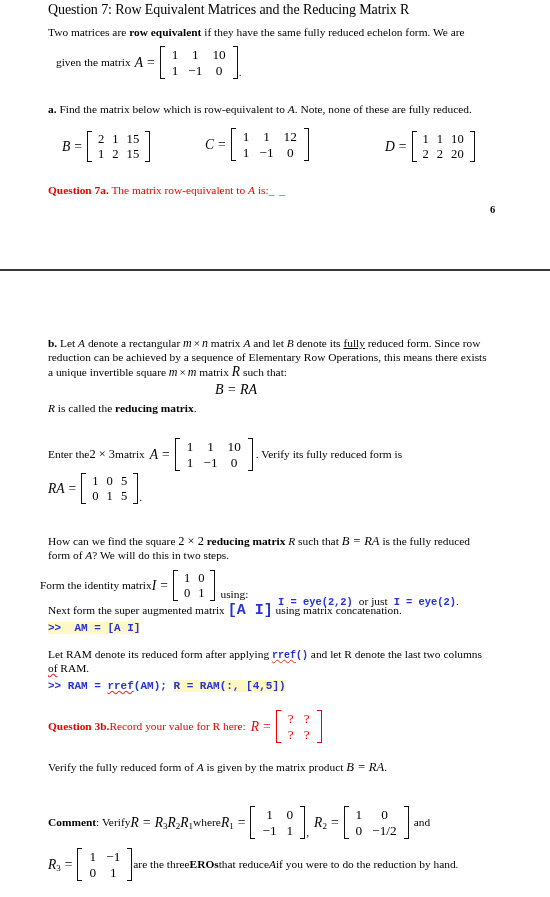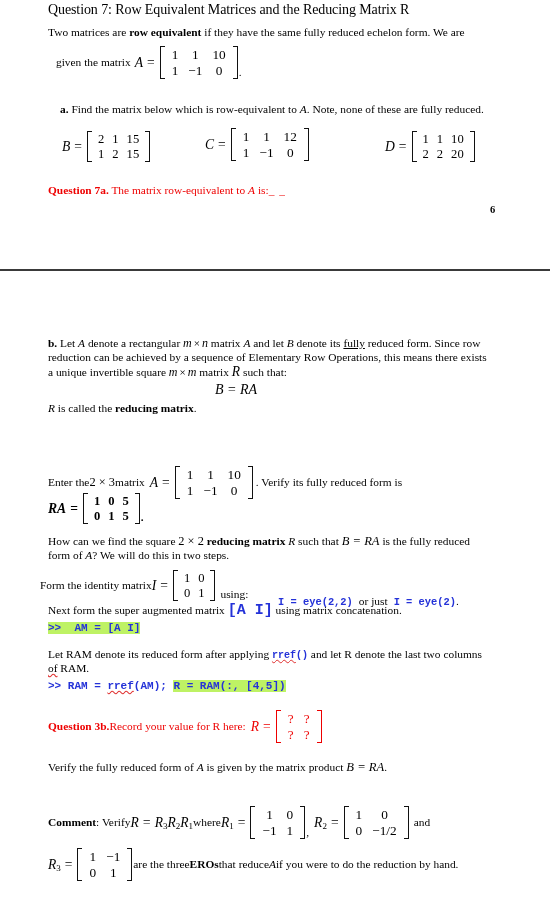--- a/index.html
+++ b/index.html
@@ -59,21 +59,21 @@
     color: #2432d8;
     white-space: pre;
   }
   .code-inline {
     font-family: "Liberation Mono", monospace;
     font-weight: bold;
     font-size: 10.4px;
     color: #2432d8;
     white-space: pre;
   }
-  .hl { background: #bef264; }
+  .hl { background: #fef9c3; }
   .sq {
     text-decoration: underline wavy #e03030;
     text-decoration-skip-ink: none;
   }
 
   
   .mat {
     display: inline-block;
     position: relative;
     vertical-align: middle;
@@ -136,21 +136,21 @@
             </tr>
             <tr>
               <td>1</td>
               <td>−1</td>
               <td>0</td>
             </tr>
           </tbody>
         </table></span><span class="body-t inline-mid" style="vertical-align:bottom;">.</span>
   </div>
 
-  <div class="blk body-t" style="left:48px; top:103px; width:480px;margin-left:12px;">
+  <div class="blk body-t" style="left:48px; top:103px; width:480px;">
     <span class="bd">a.</span><span> Find the matrix below which is row-equivalent to </span><span class="it">A</span><span>. Note, none of these are fully reduced.</span>
   </div>
 
   <div class="blk" style="left:62px; top:131px;">
     <span class="mathvar inline-mid">B</span><span class="op inline-mid" style="margin:0 4px;">=</span><span class="mat small"><table>
           <tbody>
             <tr>
               <td>2</td>
               <td>1</td>
               <td>15</td>
@@ -215,38 +215,38 @@
   <div class="blk body-t" style="left:48px; top:365px; width:462px;">
     <span>a unique invertible square </span><span class="mathvar" style="font-size:12px;">m</span><span class="op" style="font-size:11px; margin:0 2px;">×</span><span class="mathvar" style="font-size:12px;">m</span><span> matrix </span><span class="mathvar">R</span><span> such that:</span>
   </div>
 
   <div class="blk mathvar" style="left:215px; top:382px; font-size:14px;">B = RA</div>
 
   <div class="blk body-t" style="left:48px; top:402px;">
     <span class="it">R</span><span> is called the </span><span class="bd">reducing matrix</span><span>.</span>
   </div>
 
-  <div class="blk" style="left:48px; top:438px;margin-top:28px;">
+  <div class="blk" style="left:48px; top:438px;">
     <span class="body-t inline-mid">Enter the </span><span class="mathvar-up inline-mid" style="font-size:12.4px;">2 × 3</span><span class="body-t inline-mid"> matrix</span><span class="mathvar inline-mid" style="margin-left:5px;">A</span><span class="op inline-mid" style="margin:0 4px;">=</span><span class="mat"><table>
           <tbody>
             <tr>
               <td>1</td>
               <td>1</td>
               <td>10</td>
             </tr>
             <tr>
               <td>1</td>
               <td>−1</td>
               <td>0</td>
             </tr>
           </tbody>
         </table></span><span class="body-t inline-mid" style="margin-left:2px;">. Verify its fully reduced form is</span>
   </div>
 
-  <div class="blk" style="left:48px; top:493px;font-weight:bold;">
+  <div class="blk" style="left:48px; top:473px;">
     <span class="mathvar inline-mid">RA</span><span class="op inline-mid" style="margin:0 4px;">=</span><span class="mat small"><table>
           <tbody>
             <tr>
               <td>1</td>
               <td>0</td>
               <td>5</td>
             </tr>
             <tr>
               <td>0</td>
               <td>1</td>

